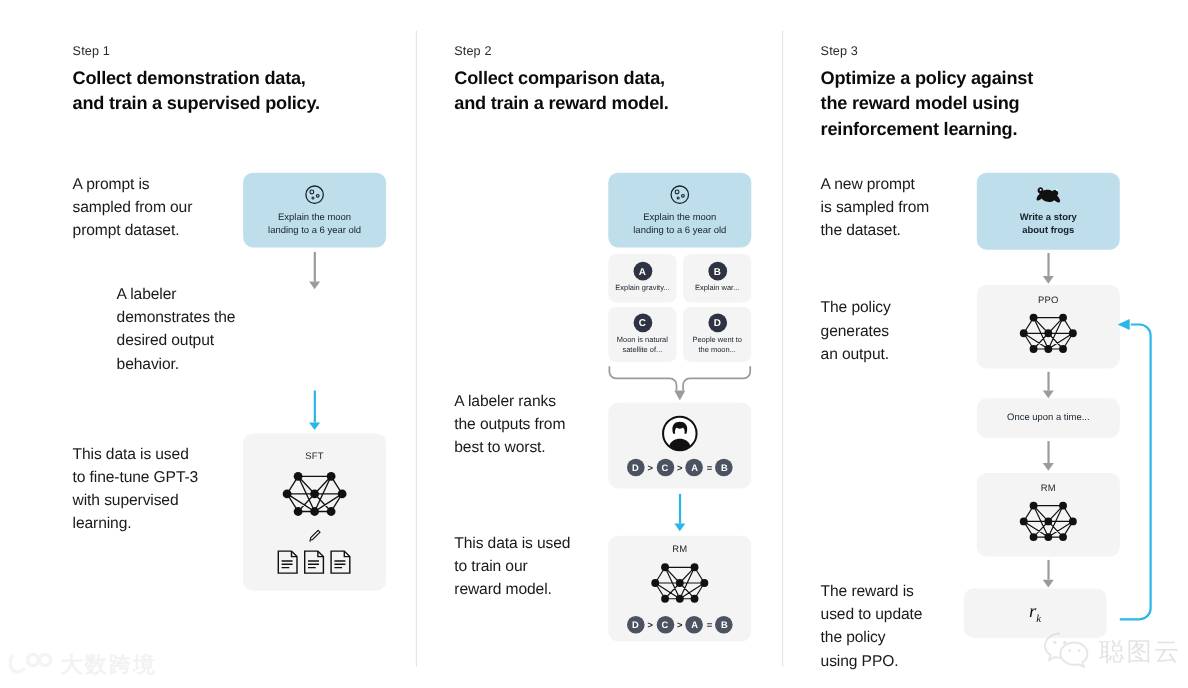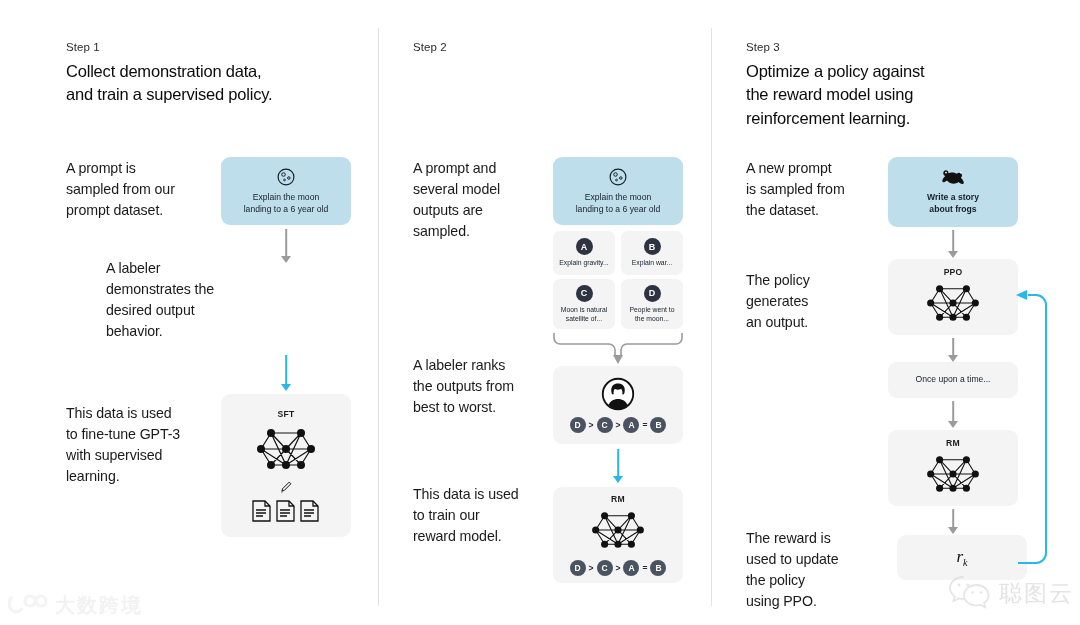--- a/index.html
+++ b/index.html
@@ -26,21 +26,21 @@
 
   .step-label {
     position: absolute; top: 41px; left: 18px;
     font-size: 11.5px; color: #2b2b2b; letter-spacing: .1px;
   }
   .col-1 .step-label, .col-2 .step-label { left: 18px; }
   .col-3 .step-label { left: 18px; }
 
   .step-title {
     position: absolute; top: 60px; left: 18px;
-    font-size: 16.5px; font-weight: 400; line-height: 1.42;
+    font-size: 16.5px; font-weight: 700; line-height: 1.42;
     color: #0b0b0b; letter-spacing: -.2px; width: 250px;
   }
 
   .body-text {
     position: absolute; left: 18px;
     font-size: 14.2px; line-height: 1.47; color: #1a1a1a;
     letter-spacing: -.1px;
   }
 
   
@@ -52,21 +52,20 @@
     align-items: center; justify-content: center;
   }
   .card.blue { background: #bfdeeb; }
   .card-text {
     font-size: 8.6px; line-height: 1.38; text-align: center;
     color: #14202a; padding: 0 6px;
   }
   .card-title {
     font-size: 8.6px; color: #1d1d1f; text-align: right;
     letter-spacing: .2px;
-    font-weight: bold;
   }
   .mini-card {
     position: absolute; border-radius: 7px; background: #f4f4f5;
     display: flex; flex-direction: column;
     align-items: center; justify-content: center; gap: 4px;
   }
   .mini-card .letter {
     width: 17px; height: 17px; border-radius: 50%;
     background: #2d3342; color: #fff;
     font-size: 9px; font-weight: 700;
@@ -218,25 +217,23 @@
               <path d="M62 2v5h5"></path>
             <path d="M53 11h10M53 14h10M53 17h7"></path>
           </g>
         </svg>
       </span>
     </div>
   </div>
 
   <div class="col col-2">
     <div class="step-label">Step 2</div>
-
-    <div class="body-text" style="top:158px;width:165px;white-space:pre-line;">A prompt and
-several model
-outputs are
-sampled.</div>
+    <div class="step-title" style="white-space:pre-line;">Collect comparison data,
+and train a reward model.</div>
+
     <div class="body-text" style="top:355px;width:175px;white-space:pre-line;">A labeler ranks
 the outputs from
 best to worst.</div>
     <div class="body-text" style="top:484px;width:175px;white-space:pre-line;">This data is used
 to train our
 reward model.</div>
 
     <div class="card blue" style="left:158px;top:157px;width:130px;height:68px;">
       <span>
         <svg class="icon-svg" width="20" height="20" viewBox="0 0 24 24">
@@ -431,21 +428,21 @@
           </g>
         </svg>
       </span>
     </div>
 
     <div class="arrow" style="left:202px;top:509px;width:46px;height:25px;">
       <div class="shaft" style="height:18px;"></div>
         <div class="head"></div>
     </div>
 
-    <div class="card" style="left:169px;top:535px;width:130px;height:45px;text-align:center;">
+    <div class="card" style="left:148px;top:535px;width:130px;height:45px;text-align:center;">
       <div class="rk"><span>r</span><sub>k</sub></div>
     </div>
   </div>
 
   <div class="loop" style="left:1014px;top:285px;width:66px;height:285px;">
     <svg width="66" height="285" viewBox="0 0 66 285">
       <path d="M4 278 h18 a10 10 0 0 0 10 -10 V20 a10 10 0 0 0 -10 -10 H14" fill="none" stroke="#29b6e8" stroke-width="2"></path>
       <path d="M2 10 l11 -5 v10 z" fill="#29b6e8"></path>
     </svg>
   </div>

